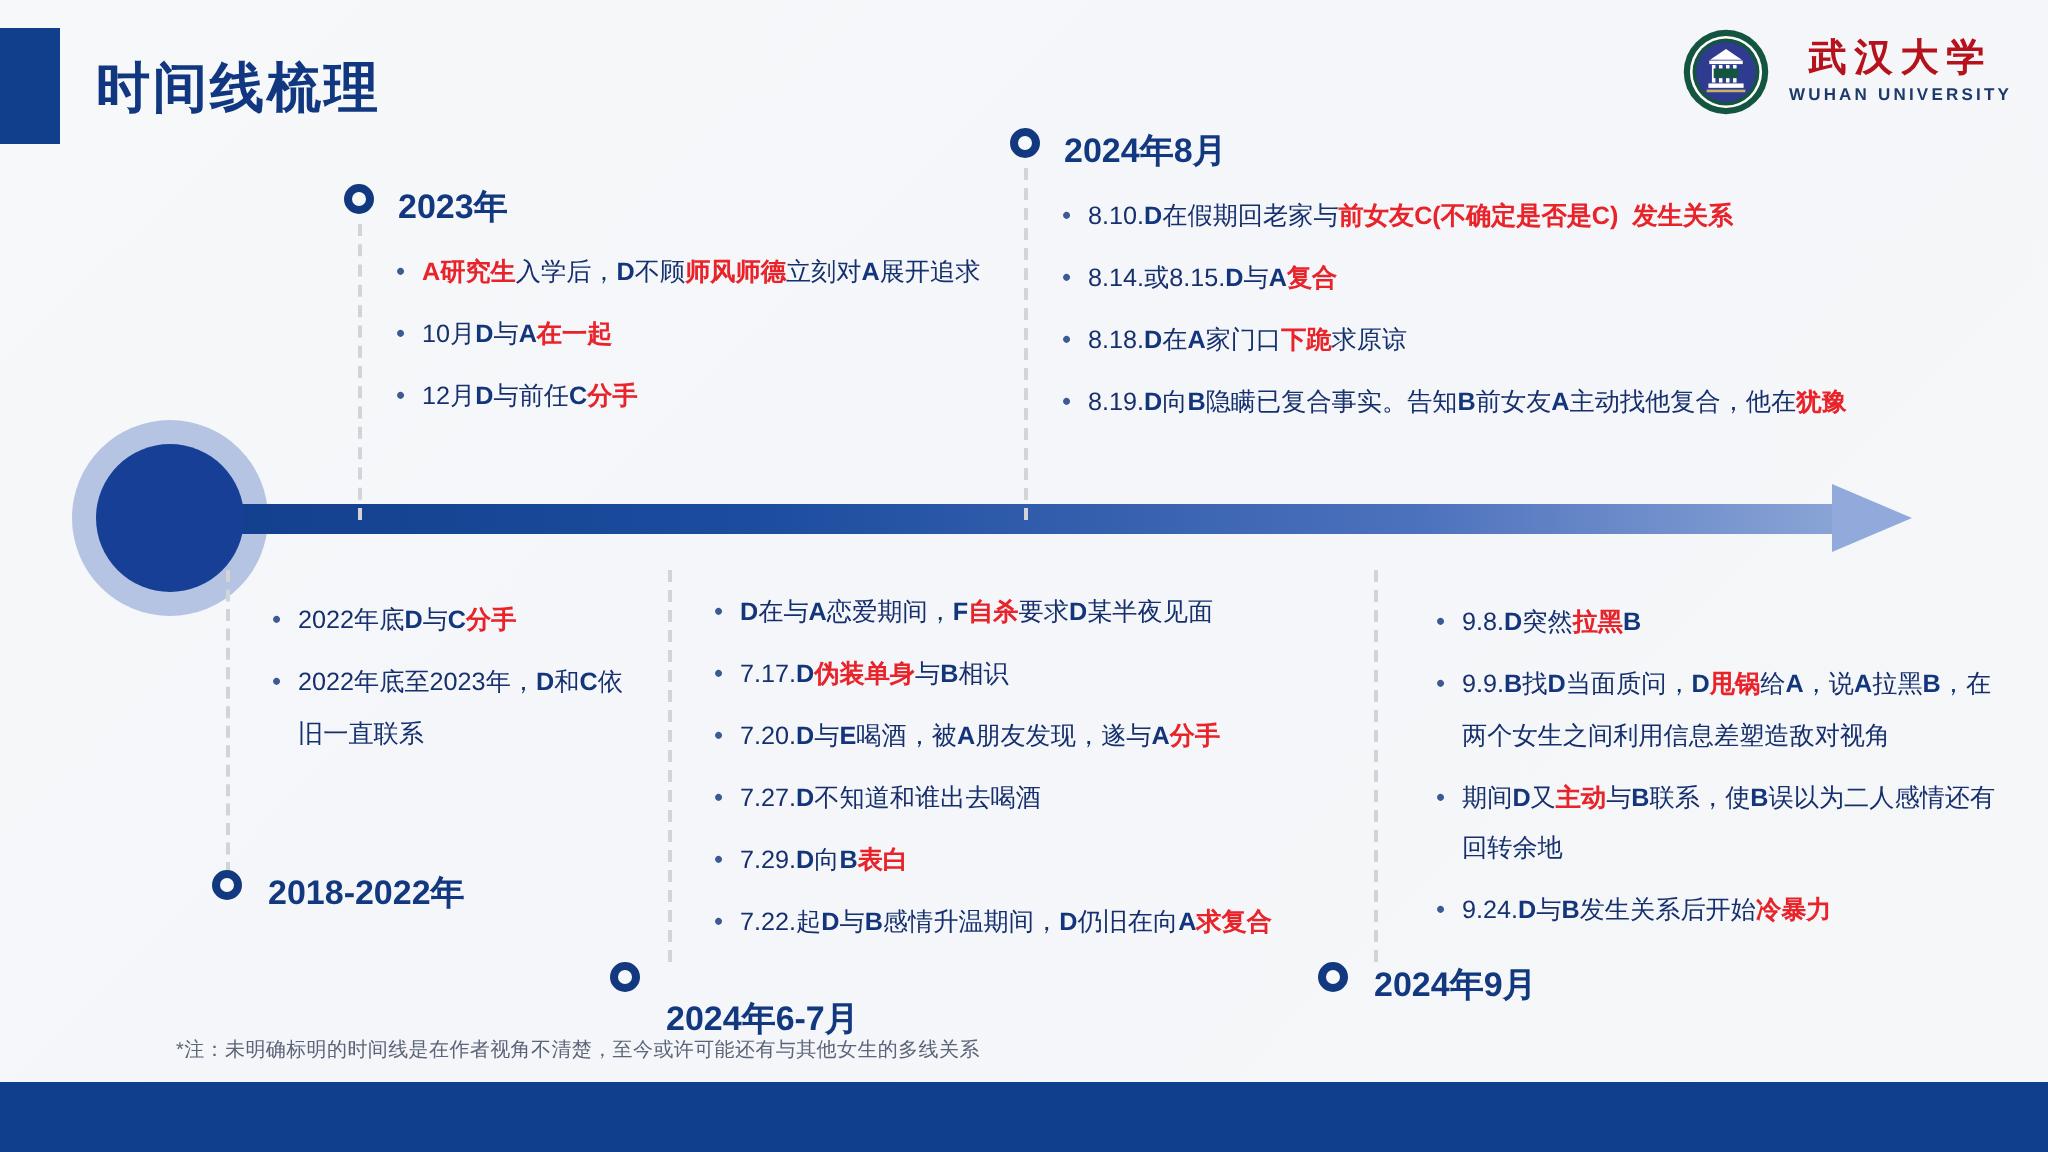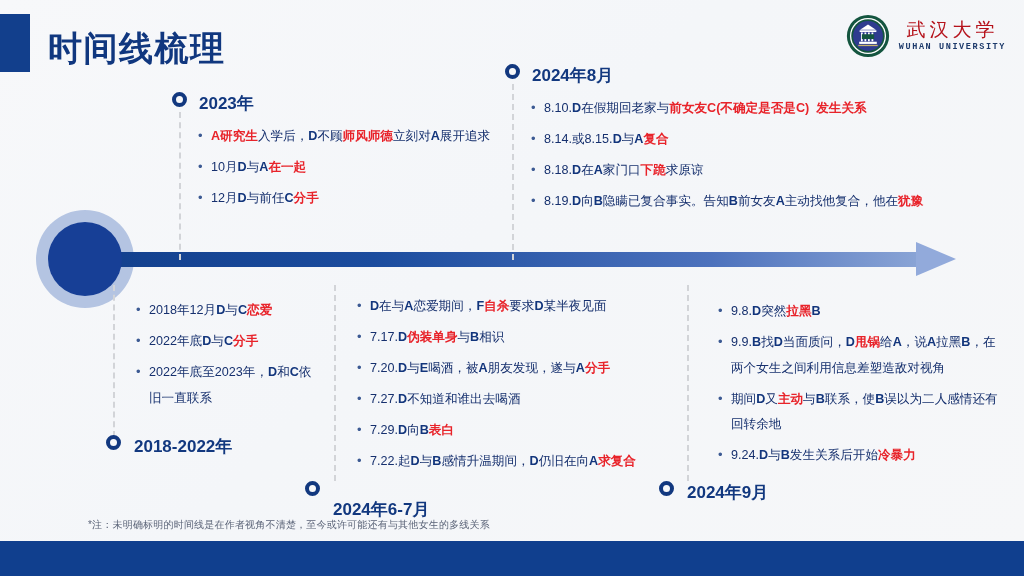--- a/index.html
+++ b/index.html
@@ -32,21 +32,21 @@
     top: 14px;
     width: 52px;
     height: 58px;
     background: #123f8c;
   }
 
   .page-title {
     position: absolute;
     left: 48px;
     top: 26px;
-    font-size: 34px;
+    font-size: 27px;
     font-weight: bold;
     color: #10377f;
     letter-spacing: 1.5px;
     white-space: nowrap;
   }
 
   
   .logo {
     position: absolute;
     right: 18px;
@@ -61,32 +61,32 @@
     flex: 0 0 44px;
   }
   .logo-words {
     display: flex;
     flex-direction: column;
     align-items: center;
     line-height: 1;
   }
   .logo-cn {
     font-size: 19px;
-    font-weight: normal;
+    font-weight: bold;
     color: #b5121b;
     letter-spacing: 4px;
     font-family: "DejaVu Serif", "Liberation Serif", serif;
   }
   .logo-en {
     font-size: 8.5px;
     font-weight: bold;
     color: #1d3a6b;
     letter-spacing: 1.6px;
     margin-top: 4px;
-    font-family: Liberation Mono, monospace;
+    font-family: Liberation Sans, sans-serif;
   }
 
   
   .axis {
     position: absolute;
     left: 78px;
     top: 249px;
     width: 880px;
     height: 20px;
   }
@@ -243,21 +243,20 @@
   <div class="dash-line" style="left:512px; top:84px; height:176px;"></div>
   <div class="node-label" style="left:532px; top:64px;">2024年8月</div>
   <div class="bullets" style="left:529px; top:96px; width:430px;">
     <div class="li">8.10.<b>D</b>在假期回老家与<em>前女友C(不确定是否是C)&nbsp; 发生关系</em></div>
     <div class="li">8.14.或8.15.<b>D</b>与<b>A</b><em>复合</em></div>
     <div class="li">8.18.<b>D</b>在<b>A</b>家门口<em>下跪</em>求原谅</div>
     <div class="li">8.19.<b>D</b>向<b>B</b>隐瞒已复合事实。告知<b>B</b>前女友<b>A</b>主动找他复合，他在<em>犹豫</em></div>
   </div>
 
   <div class="bullets" style="left:134px; top:298px; width:185px;">
-    <div class="li">2018年12月<b>D</b>与<b>C</b><em>恋爱</em></div>
     <div class="li">2022年底<b>D</b>与<b>C</b><em>分手</em></div>
     <div class="li">2022年底至2023年，<b>D</b>和<b>C</b>依旧一直联系</div>
   </div>
   <div class="dash-line" style="left:113px; top:285px; height:152px;"></div>
   <div class="ring" style="left:106px; top:435px;"></div>
   <div class="node-label" style="left:134px; top:435px;">2018-2022年</div>
 
   <div class="bullets" style="left:355px; top:294px; width:300px;">
     <div class="li"><b>D</b>在与<b>A</b>恋爱期间，<b>F</b><em>自杀</em>要求<b>D</b>某半夜见面</div>
     <div class="li">7.17.<b>D</b><em>伪装单身</em>与<b>B</b>相识</div>

